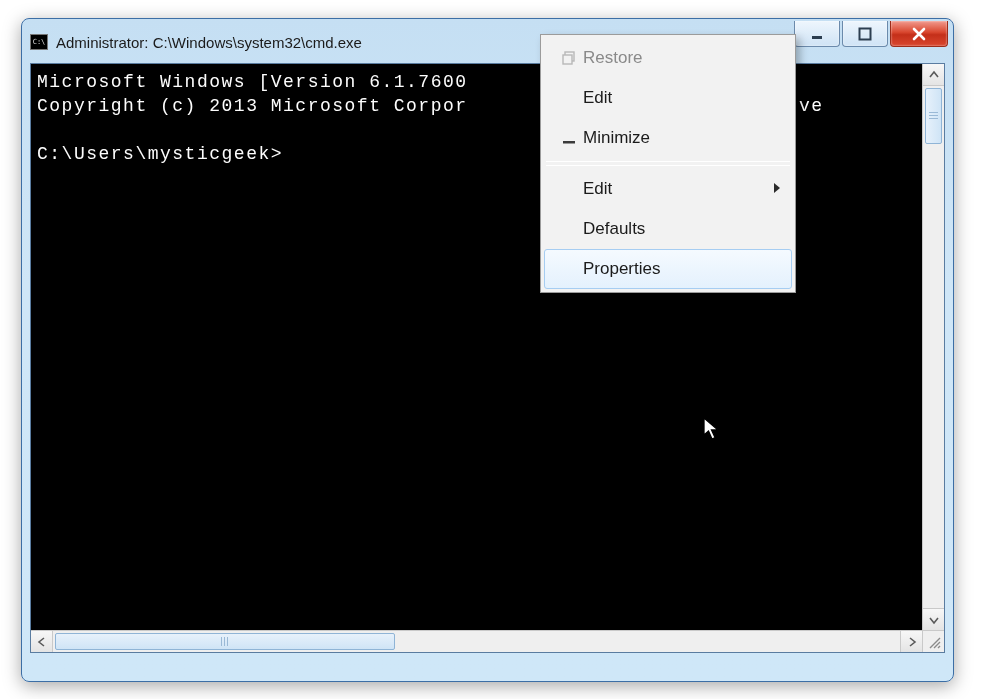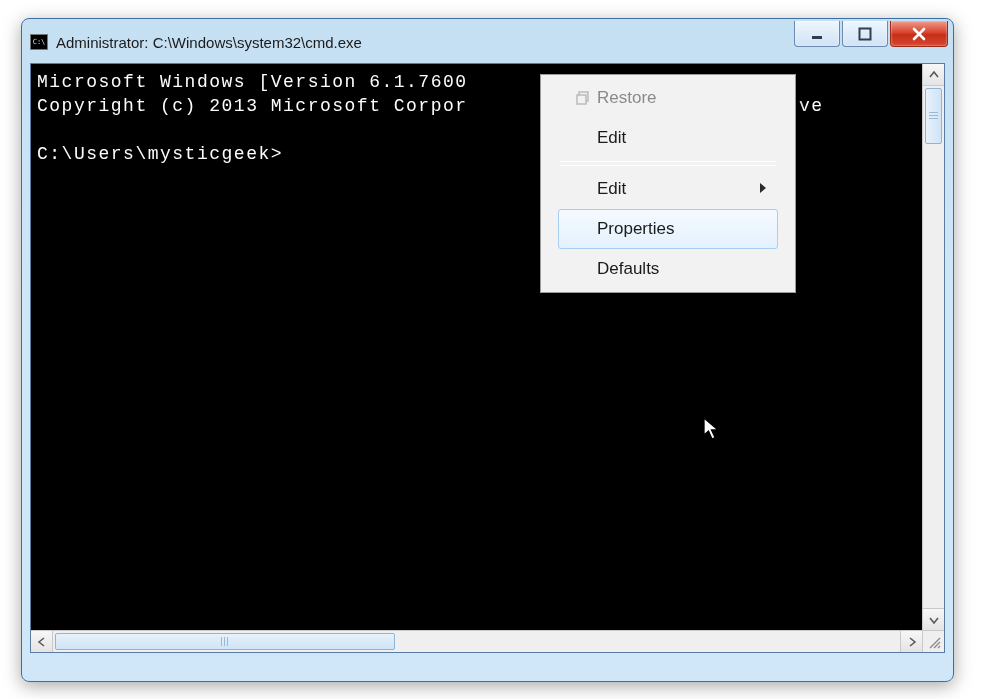--- a/index.html
+++ b/index.html
@@ -168,24 +168,23 @@
 
     
     .sysmenu{
       position:absolute;
       left:540px;
       top:34px;
       width:256px;
       background:#f2f2f2;
       border:1px solid #9b9b9b;
       box-shadow: 4px 4px 8px rgba(0,0,0,0.28);
-      padding:3px 17px;
+      padding:3px 3px;
       font-size:17px;
       color:#1b1b1b;
-      margin-top:40px;
     }
     .sysmenu .item{
       display:flex;
       align-items:center;
       height:40px;
       padding:0 14px 0 10px;
       border:1px solid transparent;
       border-radius:3px;
       position:relative;
     }
@@ -298,37 +297,45 @@
       <svg width="14" height="14">
           <rect x="3" y="1" width="9" height="9" fill="none" stroke="#b8b8b8" stroke-width="1.4"></rect>
           <rect x="1" y="4" width="9" height="9" fill="#f2f2f2" stroke="#b8b8b8" stroke-width="1.4"></rect>
         </svg>
     </span>
     <span class="mi-label">Restore</span>
   </div>
   <div class="item">
     <span class="mi-icon"></span>
     <span class="mi-label">Edit</span>
+  </div>
+  <div class="item">
+    <span class="mi-icon">
+      <svg width="14" height="14">
+          <rect x="1" y="10" width="12" height="2.5" fill="#3b3b3b"></rect>
+        </svg>
+    </span>
+    <span class="mi-label">Minimize</span>
   </div>
   <div class="sep"></div>
   <div class="sep"></div>
   <div class="item">
     <span class="mi-icon"></span>
     <span class="mi-label">Edit</span>
     <span class="submenu-arrow">
       <svg width="8" height="12">
           <path d="M1 1 L7 6 L1 11 Z" fill="#2b2b2b"></path>
         </svg>
     </span>
   </div>
+  <div class="item">
+    <span class="mi-icon"></span>
+    <span class="mi-label">Defaults</span>
+  </div>
   <div class="item hover">
     <span class="mi-icon"></span>
     <span class="mi-label">Properties</span>
   </div>
-  <div class="item">
-    <span class="mi-icon"></span>
-    <span class="mi-label">Defaults</span>
-  </div>
 </div>
 
 <svg class="cursor" width="20" height="26">
   <path d="M1 1 L1 18 L5.5 14 L9 22 L12 20.5 L8.5 13 L15 13 Z" fill="#fff" stroke="#000" stroke-width="1.3"></path>
 </svg>
 
 </body></html>

